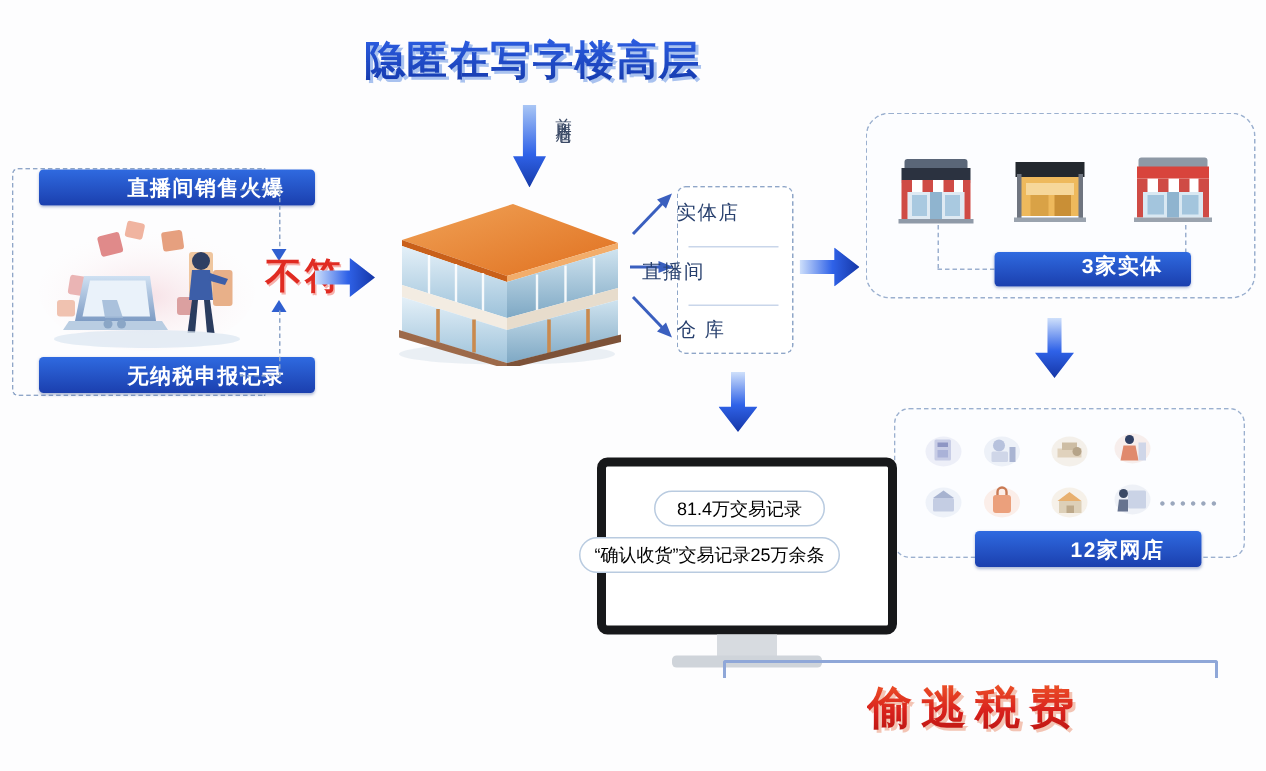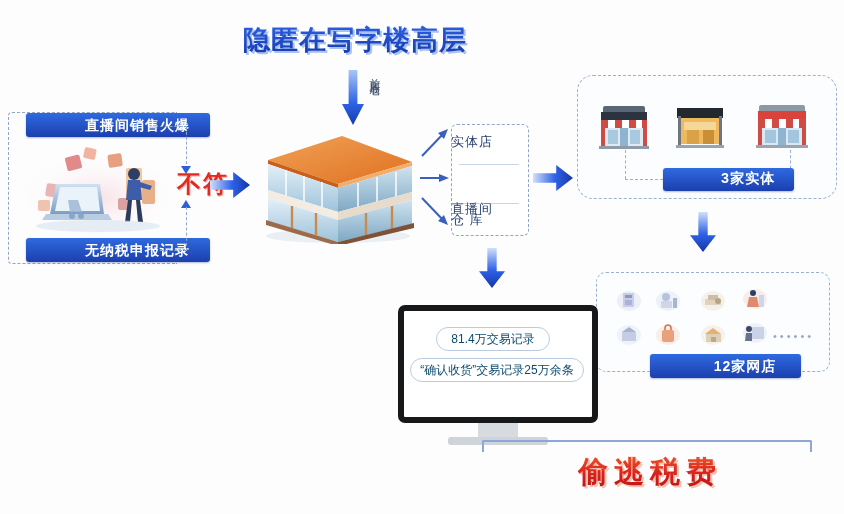--- a/index.html
+++ b/index.html
@@ -95,21 +95,21 @@
 
   
   #col-dashed{
     left:451px;top:124px;width:76px;height:110px;
     border:1.4px dashed #8fa6c8;border-radius:6px;background:#fff;
   }
   .col-item{
     width:76px;text-align:left;font-size:13px;color:#28406e;letter-spacing:1px;
   }
   #col-1{left:451px;top:133px;}
-  #col-2{left:451px;top:172px;margin-top:28px;}
+  #col-2{left:428px;top:172px;}
   #col-3{left:451px;top:211px;}
   .col-div{left:459px;width:60px;height:0;border-top:1px solid #c9d6ea;}
   #cdiv1{top:164px;}
   #cdiv2{top:203px;}
 
   
   .thin-arrow{position:absolute;}
   .thin-arrow svg{display:block;}
 
   
@@ -137,26 +137,26 @@
   .mini-ico{position:absolute;width:26px;height:24px;}
   #lbl-12shops{left:650px;top:354px;width:112px;height:24px;line-height:24px;font-size:14px;}
   #dots{left:773px;top:330px;font-size:11px;color:#9aa7bd;letter-spacing:3px;}
 
   
   #monitor{left:398px;top:305px;width:200px;height:118px;
     border:6px solid #17181a;border-radius:7px;background:#ffffff;box-sizing:border-box;}
   #mon-neck{left:478px;top:423px;width:40px;height:17px;background:#d7dbe0;}
   #mon-base{left:448px;top:437px;width:100px;height:8px;background:#cfd4da;border-radius:3px;}
   .bubble{
-    position:absolute;text-align:center;color:#0c4a6e;
+    position:absolute;text-align:center;color:#000000;
     border:1.3px solid #b9cbe0;border-radius:22px;background:#fff;
     white-space:nowrap;
   }
   #bubble1{left:436px;top:327px;width:112px;height:22px;line-height:22px;font-size:12px;}
-  #bubble2{left:410px;top:358px;width:172px;height:22px;line-height:22px;font-size:12px;}
+  #bubble2{left:386px;top:358px;width:172px;height:22px;line-height:22px;font-size:12px;}
 
   
   #bracket{left:482px;top:440px;width:326px;height:10px;
     border:2px solid #8fa7d8;border-top:none;border-radius:0 0 2px 2px;
     transform:scaleY(-1);}
   #bottom-red{
     left:578px;top:452px;font-size:30px;font-weight:bold;letter-spacing:6px;
     background:linear-gradient(180deg,#f05a2a 0%,#d8201c 55%,#b3140f 100%);
     -webkit-background-clip:text;background-clip:text;-webkit-text-fill-color:transparent;
     white-space:nowrap;

